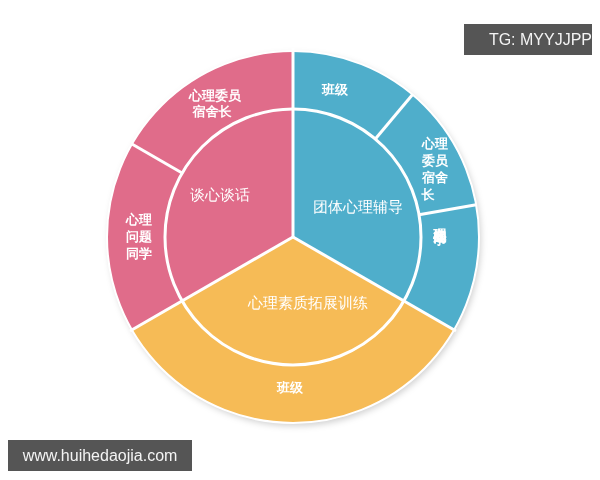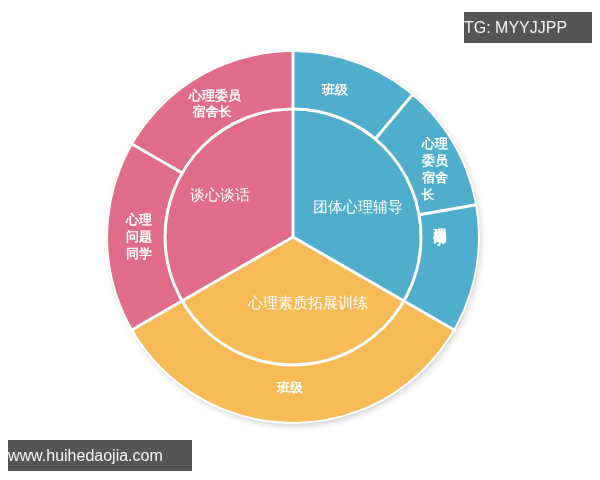--- a/index.html
+++ b/index.html
@@ -1,20 +1,20 @@
 <!DOCTYPE html>
 <html><head>
 <meta charset="utf-8">
 <style>
   html, body { margin:0; padding:0; }
   body { width:600px; height:480px; background:#ffffff; position:relative; overflow:hidden; font-family:"DejaVu Sans", sans-serif; }
   #diagram { position:absolute; left:0; top:0; width:600px; height:480px; }
   .badge { position:absolute; background:#555555; color:#f4f4f4; font-family:"Liberation Sans", sans-serif; }
-  #tg-badge { left:464px; top:12px; width:128px; height:31px; line-height:31px; font-size:16px; text-align:left; }
-  #site-badge { left:8px; top:440px; width:184px; height:31px; line-height:31px; font-size:16px; text-align:left; }
+  #tg-badge { left:464px; top:24px; width:128px; height:31px; line-height:31px; font-size:16px; text-align:right; }
+  #site-badge { left:8px; top:440px; width:184px; height:31px; line-height:31px; font-size:16px; text-align:center; }
   svg text { font-family:"DejaVu Sans", sans-serif; fill:#ffffff; }
 </style>
 </head>
 <body>
 
 <svg id="diagram" width="600" height="480" viewBox="0 0 600 480">
   <defs>
     <filter id="shadow" x="-10%" y="-10%" width="120%" height="120%">
       <feDropShadow dx="2" dy="3" stdDeviation="3" flood-color="#000" flood-opacity="0.18"></feDropShadow>
     </filter>

